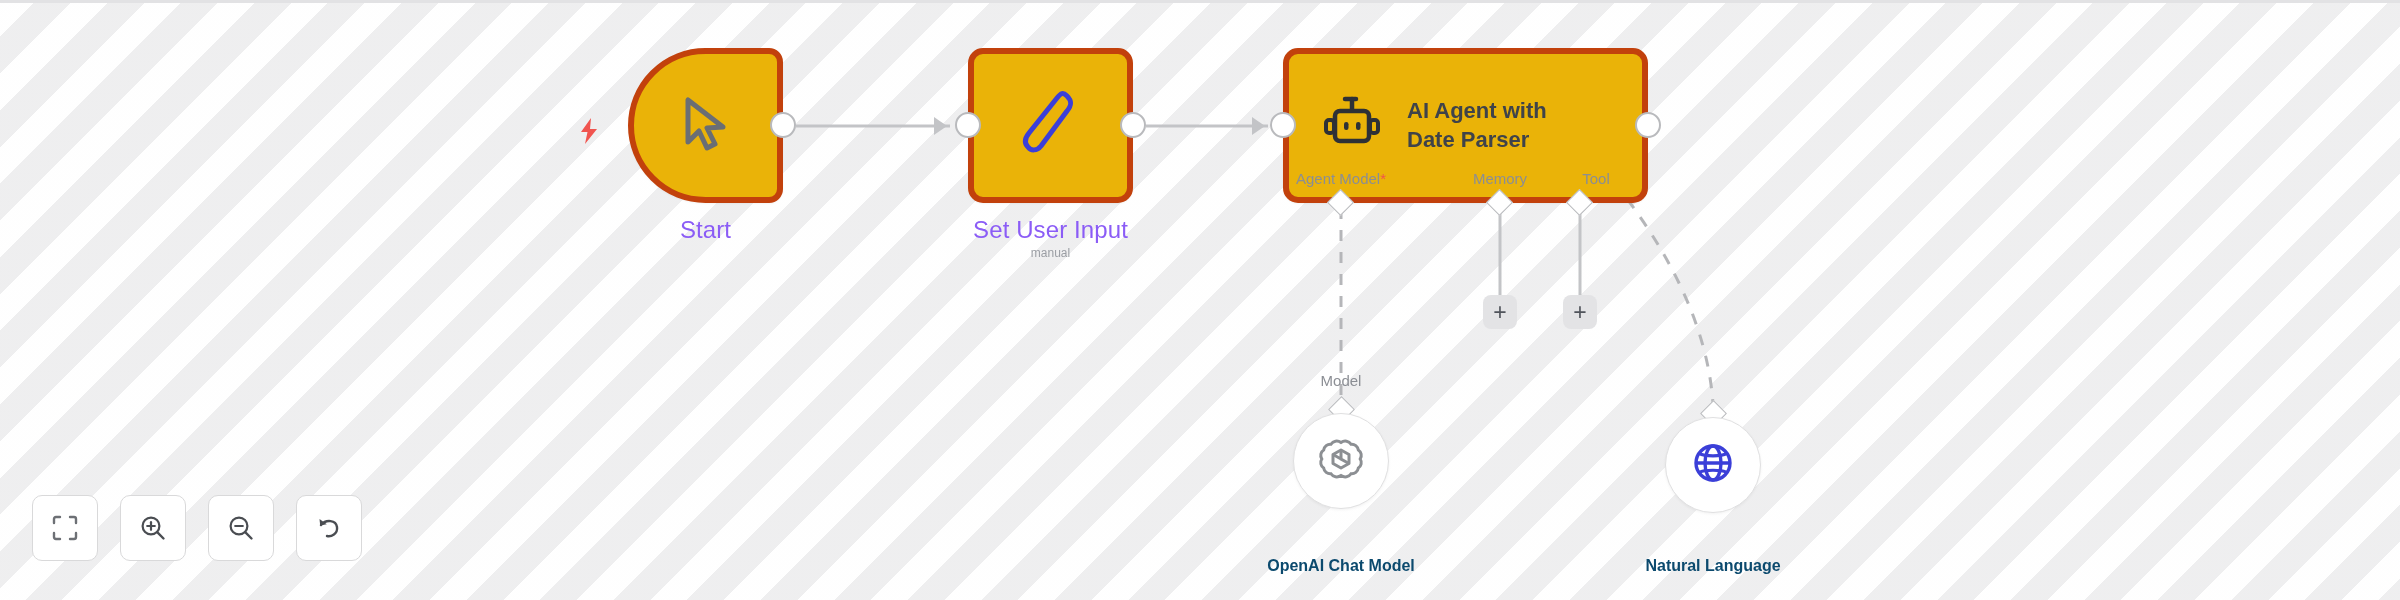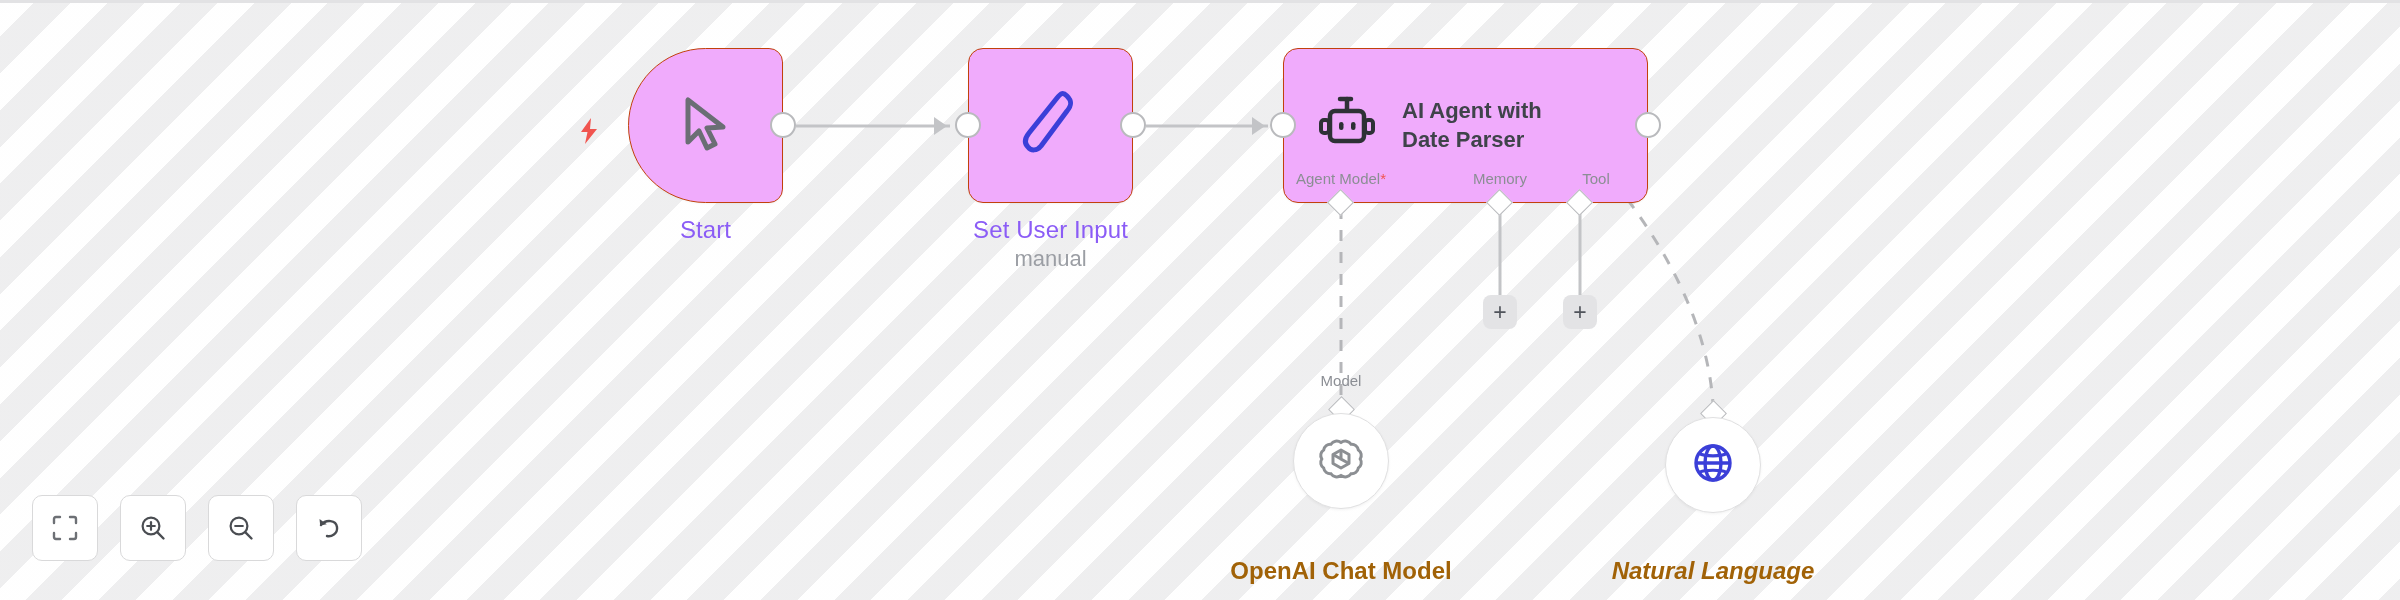--- a/index.html
+++ b/index.html
@@ -16,32 +16,32 @@
   .topline { position:absolute; top:0; left:0; width:2400px; height:3px;
              background:#e2e2e4; }
 
   
   #edges { position:absolute; top:0; left:0; width:2400px; height:600px;
            pointer-events:none; }
 
   
   .node { position:absolute; }
   .nbox {
-    background:#f0abfc; border:1px solid #c2410c;
+    background:#eab308; border:6px solid #c2410c;
     box-shadow:0 1px 2px rgba(0,0,0,0.04);
     display:flex; align-items:center;
   }
   .nlabel {
     position:absolute; left:50%; transform:translateX(-50%);
     white-space:nowrap; font-size:24px; font-weight:400;
     color:#8b5cf6; letter-spacing:.1px;
   }
   .nsub {
     position:absolute; left:50%; transform:translateX(-50%);
-    white-space:nowrap; font-size:22px; font-weight:400; color:#9b9ea4;
+    white-space:nowrap; font-size:12px; font-weight:400; color:#9b9ea4;
   }
 
   
   #start-node { left:628px; top:48px; }
   #start-node .nbox {
     width:155px; height:155px;
     border-radius:78px 14px 14px 78px;
     justify-content:center;
   }
   #start-node .nlabel { top:168px; }
@@ -95,21 +95,21 @@
 
   
   .roundnode {
     position:absolute; width:96px; height:96px; border-radius:50%;
     background:#ffffff; border:1px solid #e0e0e1;
     box-shadow:0 1px 3px rgba(0,0,0,0.05);
     display:flex; align-items:center; justify-content:center;
   }
   .roundlabel {
     position:absolute; left:50%; transform:translateX(-50%);
-    white-space:nowrap; font-size:24px; font-weight:700; color:#a16207;
+    white-space:nowrap; font-size:16px; font-weight:700; color:#0c4a6e;
   }
 
   
   #toolbar { position:absolute; left:32px; top:495px; display:flex; gap:22px; }
   .tbtn {
     width:66px; height:66px; border-radius:10px; background:#ffffff;
     border:1px solid #d9d9da; display:flex; align-items:center;
     justify-content:center; cursor:pointer;
   }
   .tbtn svg { display:block; }
@@ -229,21 +229,21 @@
     <span>
       <svg width="46" height="46" viewBox="0 0 46 46">
         <circle cx="23" cy="23" r="17" fill="none" stroke="#3b3fd8" stroke-width="3.4"></circle>
         <ellipse cx="23" cy="23" rx="8" ry="17" fill="none" stroke="#3b3fd8" stroke-width="3.4"></ellipse>
         <line x1="6" y1="23" x2="40" y2="23" stroke="#3b3fd8" stroke-width="3.4"></line>
         <path d="M9.6 13.6 C14 16.5, 32 16.5, 36.4 13.6" fill="none" stroke="#3b3fd8" stroke-width="3.2"></path>
         <path d="M9.6 32.4 C14 29.5, 32 29.5, 36.4 32.4" fill="none" stroke="#3b3fd8" stroke-width="3.2"></path>
       </svg>
     </span>
   </div>
-  <div class="roundlabel" style="left:1713px; top:557px;font-style:italic;">Natural Language</div>
+  <div class="roundlabel" style="left:1713px; top:557px;">Natural Language</div>
 
   <div id="toolbar">
     <div class="tbtn" title="Fit to view">
       <span>
         <svg width="28" height="28" viewBox="0 0 28 28">
           <path d="M3 9 L3 5 Q3 3 5 3 L9 3 M19 3 L23 3 Q25 3 25 5 L25 9
                    M25 19 L25 23 Q25 25 23 25 L19 25 M9 25 L5 25 Q3 25 3 23 L3 19" fill="none" stroke="#6d7075" stroke-width="2.4" stroke-linecap="round"></path>
         </svg>
       </span>
     </div>

